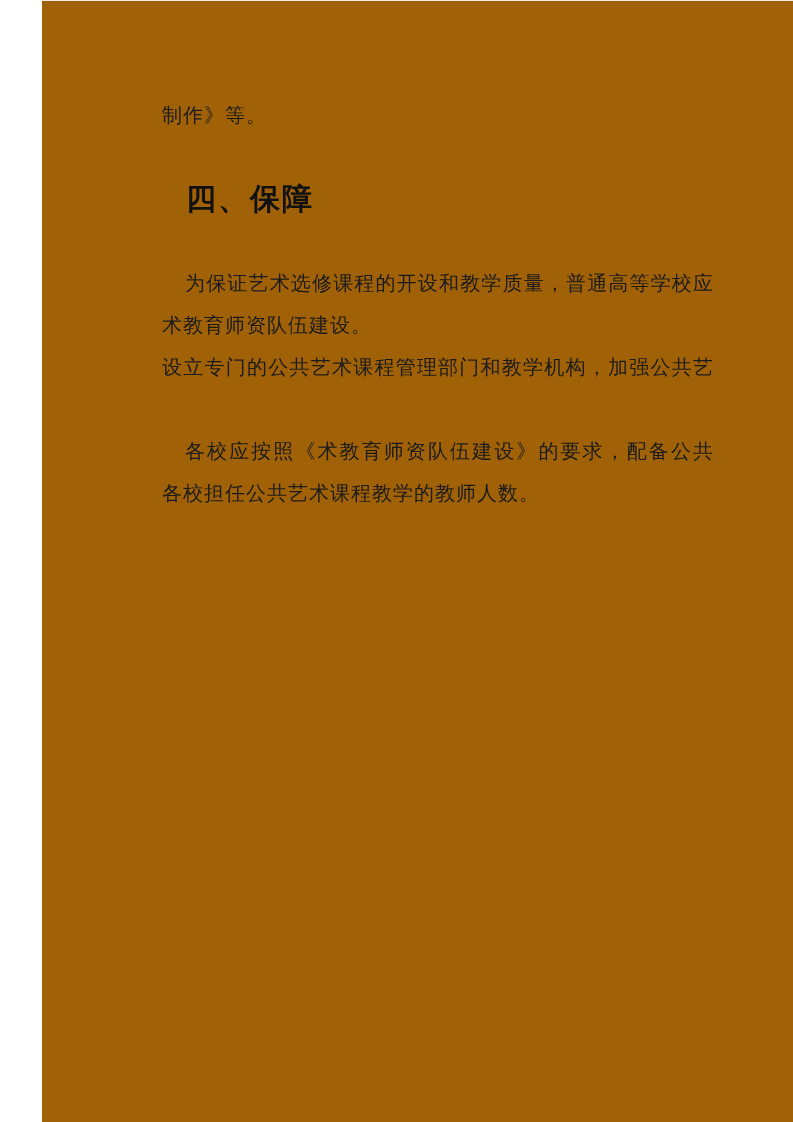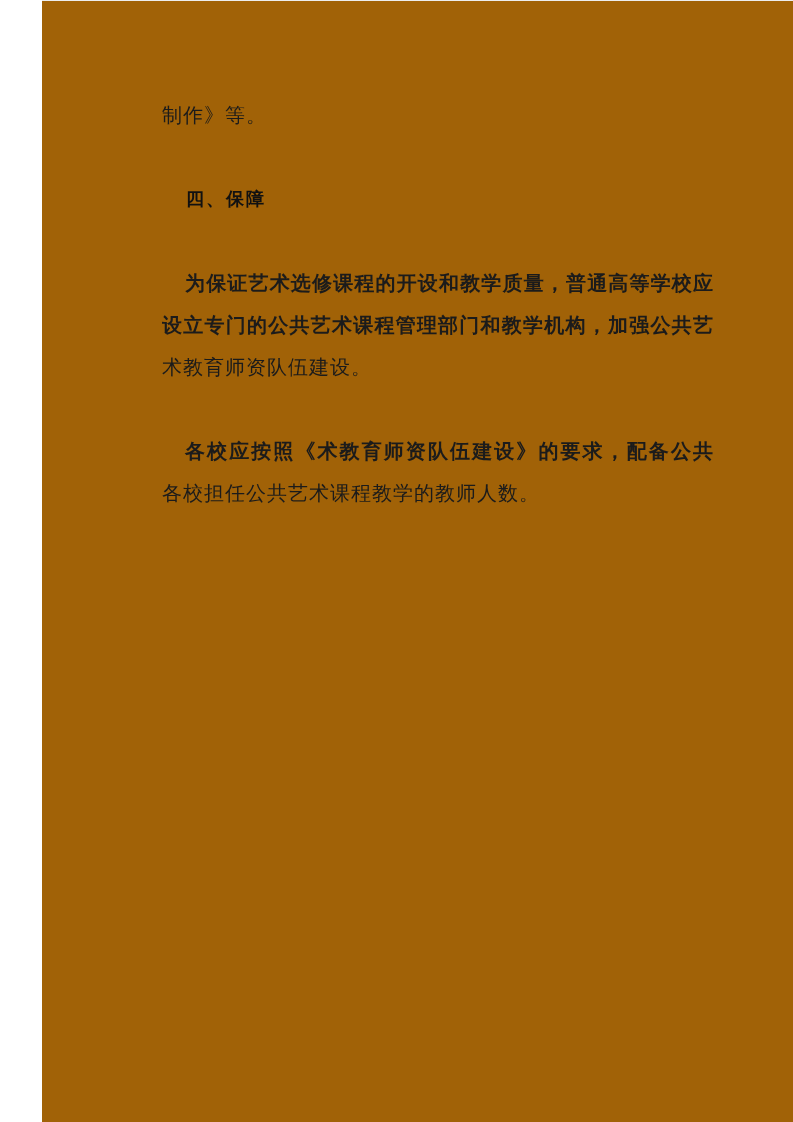--- a/index.html
+++ b/index.html
@@ -24,56 +24,55 @@
     font-size: 20px;
     line-height: 42px;
     height: 42px;
     letter-spacing: 1px;
     overflow: hidden;
   }
   
   .jfy {
     text-align: justify;
     text-align-last: justify;
-    font-weight: bold;
   }
   
   .ind {
     text-indent: 23px;
   }
   .cont {
     margin-bottom: 42px;
   }
   .heading {
     margin: 0 0 42px 0;
     padding-left: 24px;
     font-family: "Liberation Sans", "DejaVu Sans", sans-serif;
     font-weight: bold;
-    font-size: 18px;
+    font-size: 30px;
     line-height: 42px;
     letter-spacing: 2px;
     color: #111111;
   }
   .para {
     margin: 0 0 42px 0;
   }
 </style>
 </head>
 <body>
 
 <div class="page">
 
   <div class="line cont">制作》等。</div>
 
   <div class="heading">四、保障</div>
 
   <div class="para">
     <div class="line jfy ind">为保证艺术选修课程的开设和教学质量，普通高等学校应</div>
+    <div class="line">术教育师资队伍建设。</div>
     <div class="line jfy">设立专门的公共艺术课程管理部门和教学机构，加强公共艺</div>
-    <div class="line">术教育师资队伍建设。</div>
   </div>
 
 
   <div class="para">
     <div class="line jfy ind">各校应按照《术教育师资队伍建设》的要求，配备公共</div>
     <div class="line">各校担任公共艺术课程教学的教师人数。</div>
   </div>
 
   <div class="para">
   </div>

